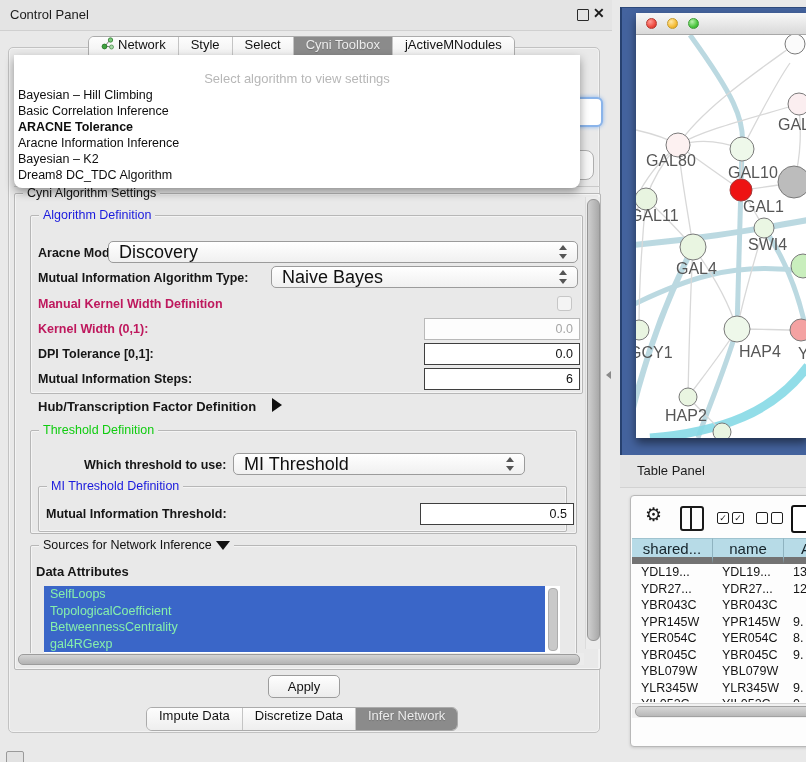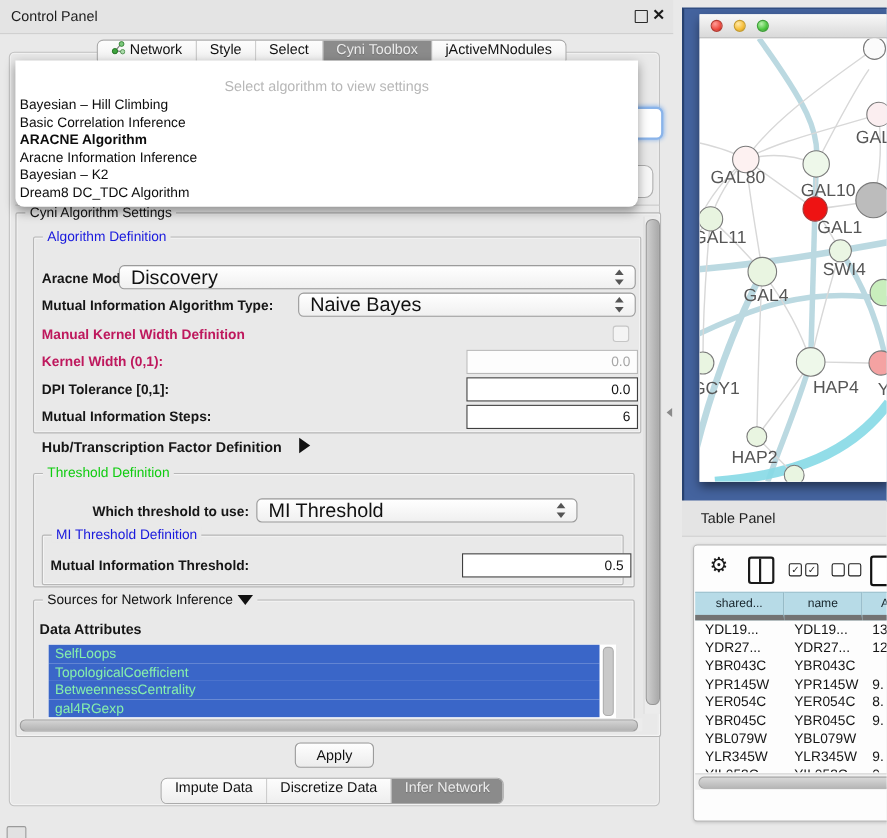--- a/index.html
+++ b/index.html
@@ -70,21 +70,21 @@
   
   .tp-titlebar{position:absolute;left:620px;top:455px;width:186px;height:32px;background:#e4e4e4;border-bottom:1px solid #d2d2d2;}
   .tp-title{position:absolute;left:17px;top:8px;font-size:13px;color:#1c1c1c;}
   .tp-panel{position:absolute;left:630px;top:495px;width:200px;height:250px;background:#fdfdfd;border:1px solid #b8b8b8;border-radius:4px;box-shadow:0 1px 3px rgba(0,0,0,.15);}
   .gear{position:absolute;left:14px;top:9px;font-size:19px;color:#1a1a1a;line-height:20px;}
   .icon-split{position:absolute;left:49px;top:10px;width:20px;height:21px;border:2px solid #1a1a1a;border-radius:3px;}
   .icon-split::after{content:"";position:absolute;left:8px;top:0;width:2px;height:100%;background:#1a1a1a;}
   .cbx{position:absolute;width:10px;height:10px;border:1.5px solid #1f1f1f;border-radius:2px;font-size:9px;line-height:10px;text-align:center;color:#1f1f1f;background:#fff;}
   .icon-doc{position:absolute;left:160px;top:9px;width:22px;height:24px;border:2px solid #111;border-radius:3px;background:#fff;}
   .tbl-header{position:absolute;left:1px;top:42px;width:198px;height:26px;display:flex;}
-  .th{background:#b7dbe7;border-right:1px solid #8fb3c0;border-top:1px solid #9fc3cf;border-bottom:5px solid #737373;font-size:11px;display:flex;align-items:center;justify-content:center;color:#15232a;box-sizing:border-box;}
+  .th{background:#b7dbe7;border-right:1px solid #8fb3c0;border-top:1px solid #9fc3cf;border-bottom:7px solid #737373;font-size:15px;display:flex;align-items:center;justify-content:center;color:#15232a;box-sizing:border-box;}
   .tbl-rows{position:absolute;left:1px;top:68px;width:198px;height:138px;overflow:hidden;}
   .tr{display:flex;height:16.5px;line-height:16.5px;font-size:12.5px;color:#141414;}
   .td{box-sizing:border-box;padding-left:9px;white-space:nowrap;overflow:hidden;}
   .tp-hscroll{position:absolute;left:1px;top:207px;width:198px;height:14px;background:#f1f1f1;border-top:1px solid #d5d5d5;}
   .tp-hscroll .thumb{position:absolute;left:3px;top:2px;width:190px;height:9px;background:linear-gradient(#d8d8d8,#b8b8b8);border:1px solid #a2a2a2;border-radius:5px;}
 </style>
 </head>
 <body>
 
 <div class="cp-titlebar">
@@ -121,21 +121,21 @@
 </div>
 
 <div class="focus-combo"></div>
 <div class="bg-combo">galFiltered.sif default node</div>
 <div class="bg-line"></div>
 
 <div class="dd">
   <div class="dd-header">Select algorithm to view settings</div>
   <div class="dd-item">Bayesian – Hill Climbing</div>
   <div class="dd-item">Basic Correlation Inference</div>
-  <div class="dd-item bold">ARACNE Algorithm</div>
+  <div class="dd-item bold">ARACNE Tolerance</div>
   <div class="dd-item">Aracne Information Inference</div>
   <div class="dd-item">Bayesian – K2</div>
   <div class="dd-item">Dream8 DC_TDC Algorithm</div>
 </div>
 
 <div class="grp" style="left:14px;top:193px;width:585px;height:475px;">
   <span class="grp-label">Cyni Algorithm Settings</span>
 </div>
 <div class="vscroll">
     <div class="thumb"></div>

